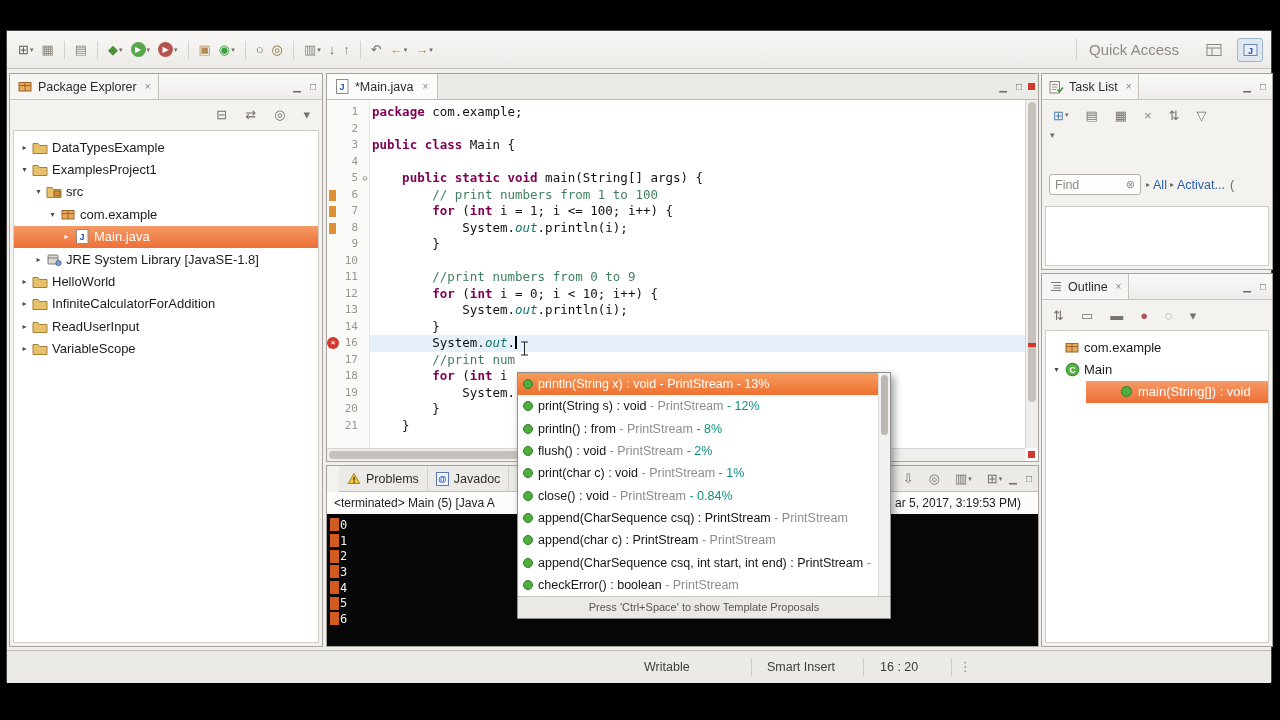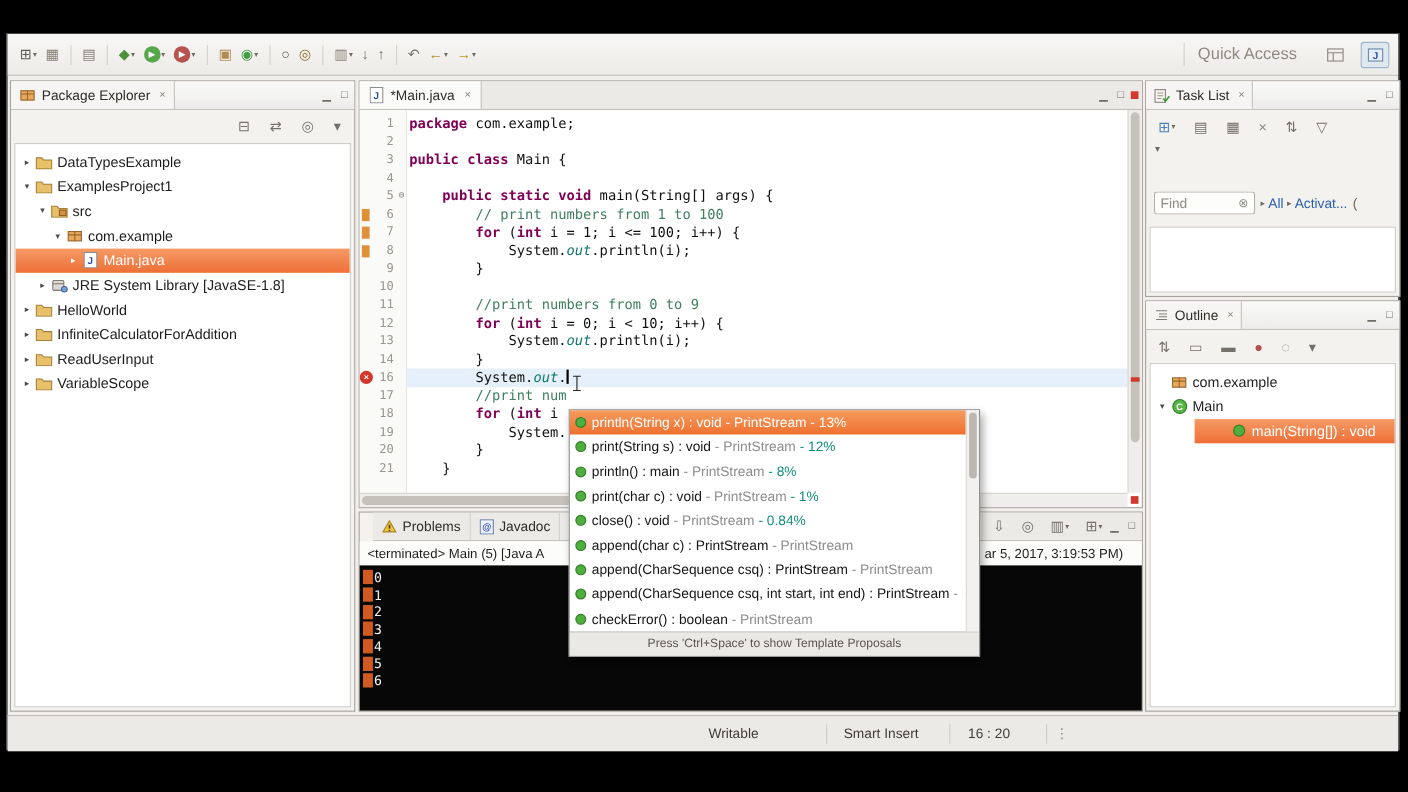--- a/index.html
+++ b/index.html
@@ -632,37 +632,41 @@
         <div class="prow sel">
           <span class="micon"></span>
           <span class="ptxt"><span>println(String x) : void</span><span class="dim"> - PrintStream</span><span class="pct"> - 13%</span></span>
         </div>
         <div class="prow">
           <span class="micon"></span>
           <span class="ptxt"><span>print(String s) : void</span><span class="dim"> - PrintStream</span><span class="pct"> - 12%</span></span>
         </div>
         <div class="prow">
           <span class="micon"></span>
-          <span class="ptxt"><span>println() : main</span><span class="dim"> - PrintStream</span><span class="pct"> - 8%</span></span>
+          <span class="ptxt"><span>println() : from</span><span class="dim"> - PrintStream</span><span class="pct"> - 8%</span></span>
+        </div>
+        <div class="prow">
+          <span class="micon"></span>
+          <span class="ptxt"><span>flush() : void</span><span class="dim"> - PrintStream</span><span class="pct"> - 2%</span></span>
         </div>
         <div class="prow">
           <span class="micon"></span>
           <span class="ptxt"><span>print(char c) : void</span><span class="dim"> - PrintStream</span><span class="pct"> - 1%</span></span>
         </div>
         <div class="prow">
           <span class="micon"></span>
           <span class="ptxt"><span>close() : void</span><span class="dim"> - PrintStream</span><span class="pct"> - 0.84%</span></span>
         </div>
         <div class="prow">
           <span class="micon"></span>
+          <span class="ptxt"><span>append(CharSequence csq) : PrintStream</span><span class="dim"> - PrintStream</span></span>
+        </div>
+        <div class="prow">
+          <span class="micon"></span>
           <span class="ptxt"><span>append(char c) : PrintStream</span><span class="dim"> - PrintStream</span></span>
-        </div>
-        <div class="prow">
-          <span class="micon"></span>
-          <span class="ptxt"><span>append(CharSequence csq) : PrintStream</span><span class="dim"> - PrintStream</span></span>
         </div>
         <div class="prow">
           <span class="micon"></span>
           <span class="ptxt"><span>append(CharSequence csq, int start, int end) : PrintStream</span><span class="dim"> - PrintStream</span></span>
         </div>
         <div class="prow">
           <span class="micon"></span>
           <span class="ptxt"><span>checkError() : boolean</span><span class="dim"> - PrintStream</span></span>
         </div>
       </div>

